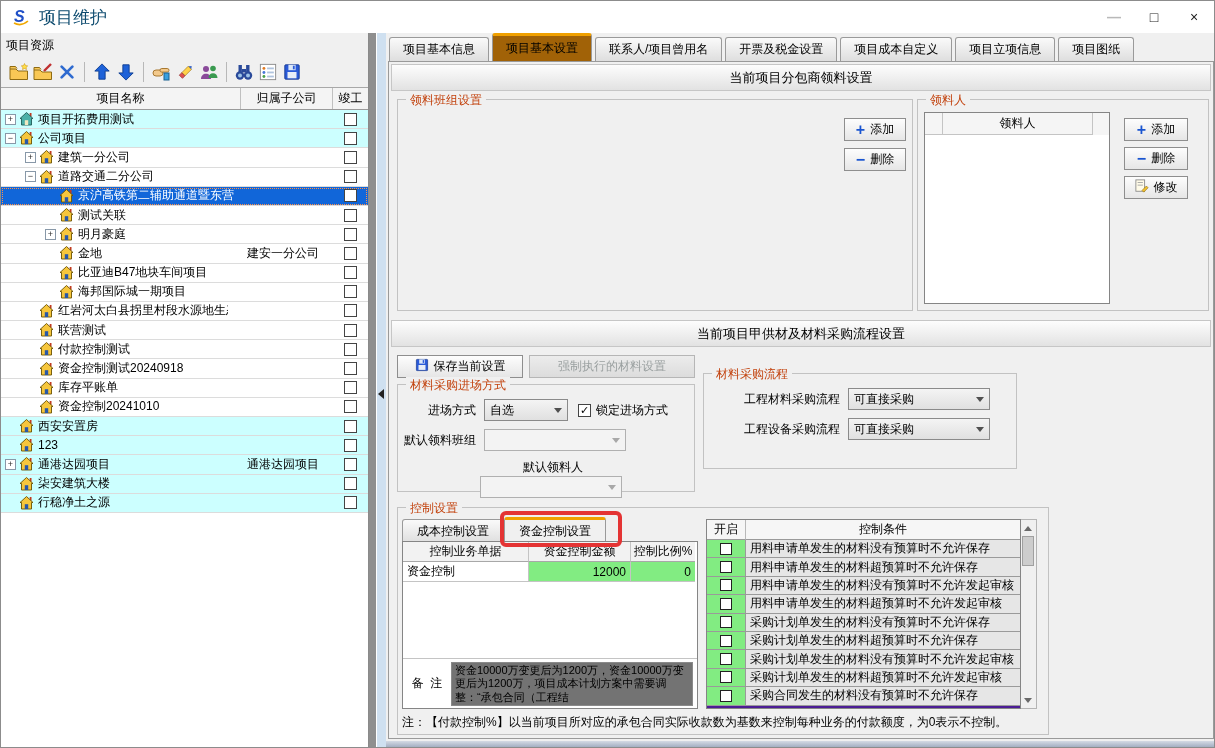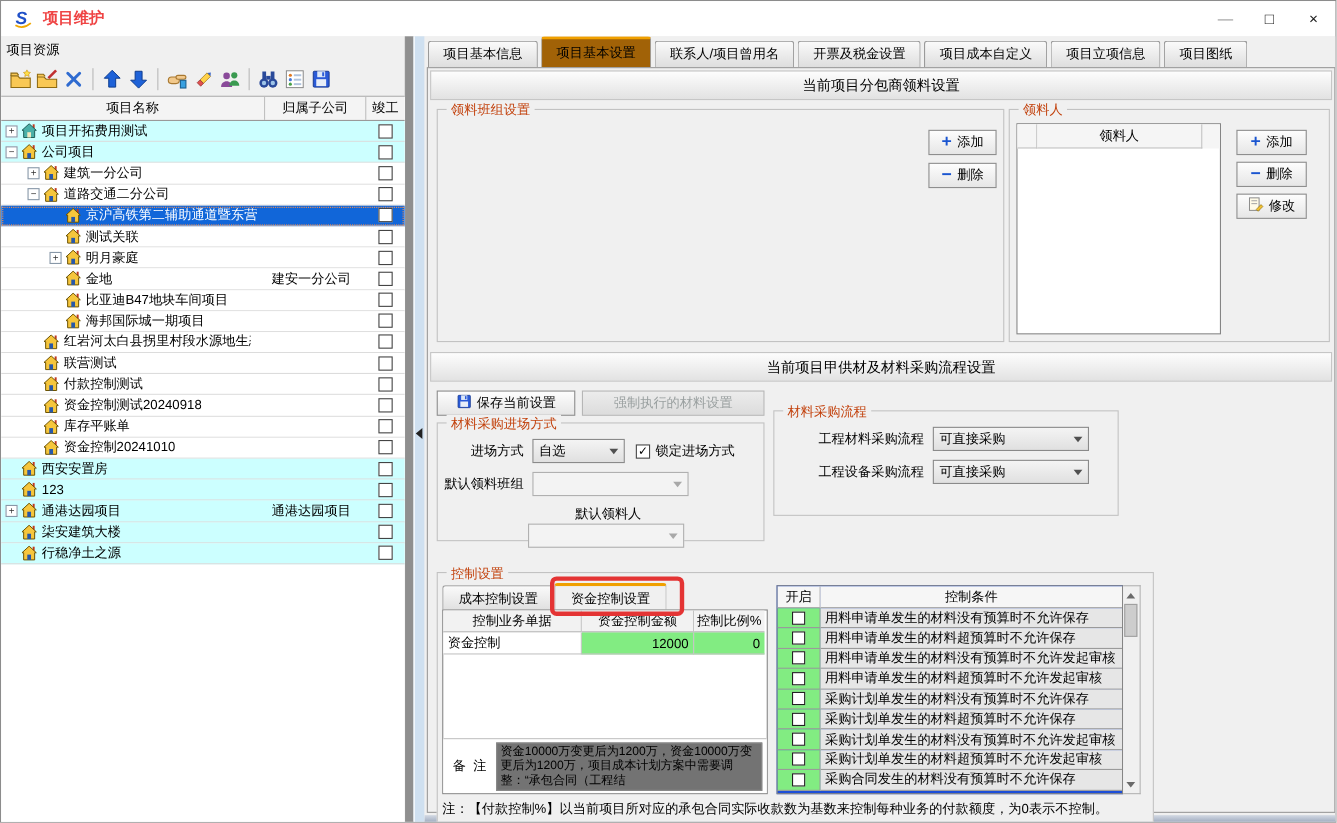--- a/index.html
+++ b/index.html
@@ -2,21 +2,21 @@
 <html><head>
 <meta charset="utf-8">
 <style>
   html,body{margin:0;padding:0;background:#d8d8d8;}
   *{box-sizing:border-box;font-family:"Liberation Sans","DejaVu Sans",sans-serif;}
   #win{position:relative;width:1215px;height:748px;background:#f0f0f0;border:1px solid #8c8c8c;overflow:hidden;}
 
   
   .titlebar{position:absolute;left:0;top:0;width:100%;height:32px;background:#ffffff;display:flex;align-items:center;}
   .titlebar .appicon{margin-left:10px;width:20px;height:20px;}
-  .titlebar .title{margin-left:8px;font-size:14px;color:#ef4444;font-weight:bold;}
+  .titlebar .title{margin-left:8px;font-size:17px;color:#0c4a6e;}
   .wctrls{margin-left:auto;display:flex;align-items:center;height:100%;}
   .wctrl{width:40px;height:100%;display:flex;align-items:center;justify-content:center;font-size:14px;color:#222;}
   .wctrl.min{color:#b9b9b9;font-weight:bold;}
 
   
   .leftpanel{position:absolute;left:0;top:32px;width:368px;height:716px;background:#f0f0f0;border-right:1px solid #8a8a8a;}
   .lp-title{height:24px;line-height:24px;padding-left:5px;font-size:12px;color:#000;}
   .toolbar{height:30px;display:flex;align-items:center;padding-left:6px;}
   .tb-ico{width:24px;height:22px;display:flex;align-items:center;justify-content:center;}
   .tb-sep{width:1px;height:20px;background:#b8b8b8;margin:0 5px;}
@@ -80,21 +80,21 @@
   .ctl-head{display:flex;height:20px;font-size:12px;}
   .ctl-hc{display:flex;align-items:center;justify-content:center;background:#f2f2f2;border-right:1px solid #c4c4c4;border-bottom:1px solid #a8a8a8;}
   .ctl-row{display:flex;height:20px;font-size:12px;}
   .ctl-c{display:flex;align-items:center;border-right:1px solid #c4c4c4;border-bottom:1px solid #c4c4c4;padding:0 4px;background:#fff;}
   .ctl-c.green{background:#82ec82;justify-content:flex-end;}
   .remark{position:absolute;left:0;right:0;bottom:0;height:50px;display:flex;align-items:center;background:#fff;border-top:1px solid #c4c4c4;}
   .remark .rlabel{width:48px;text-align:center;font-size:12px;white-space:pre;}
   .remark .rbox{flex:1;height:44px;margin-right:4px;border:1px solid #8a8a8a;background:#737373;font-size:11px;line-height:1.25;padding:1px 3px;overflow:hidden;}
 
   .cond{position:absolute;display:flex;}
-  .condtbl{border:1px solid #858585;background:#1d4ed8;}
+  .condtbl{border:1px solid #858585;background:#4c1d95;}
   .cond-head{display:flex;height:20px;font-size:12px;}
   .cond-hc{display:flex;align-items:center;justify-content:center;background:#f6f6f6;border-right:1px solid #b8b8b8;border-bottom:1px solid #9a9a9a;}
   .cond-row{display:flex;height:18.4px;}
   .cond-cb{width:39px;display:flex;align-items:center;justify-content:center;background:#82ec82;border-right:1px solid #9a9a9a;border-bottom:1px solid #9a9a9a;}
   .cond-cb .cb{width:12px;height:12px;border:1px solid #222;}
   .cond-tx{flex:1;display:flex;align-items:center;background:#e6e6e6;border-bottom:1px solid #9a9a9a;font-size:12px;padding-left:4px;white-space:nowrap;overflow:hidden;}
   .sbar{width:16px;background:#f0f0f0;border:1px solid #b4b4b4;border-left:none;position:relative;}
   .sb-up,.sb-dn{position:absolute;left:0;width:14px;height:14px;display:flex;align-items:center;justify-content:center;}
   .sb-up{top:1px;} .sb-dn{bottom:1px;}
   .tri-up{width:0;height:0;border-left:4px solid transparent;border-right:4px solid transparent;border-bottom:5px solid #6a6a6a;}
@@ -635,21 +635,21 @@
         </div>
         <div class="formrow" style="left:6px;top:44px;width:300px;">
           <span class="flabel" style="width:130px;">工程设备采购流程</span>
           <span class="combo" style="width:142px;margin-left:8px;">
             <span>可直接采购</span>
               <span class="chev"></span>
           </span>
         </div>
       </div>
 
-      <div class="groupbox" style="left:8px;top:458px;width:652px;height:228px;">
+      <div class="groupbox" style="left:8px;top:445px;width:652px;height:228px;">
         <span class="gb-label">控制设置</span>
 
         <div style="position:absolute;left:4px;top:9px;" id="minitabs"><span class="minitab">成本控制设置</span><span class="minitab active">资金控制设置</span></div>
         <div class="redbox" style="left:102px;top:3px;width:122px;height:36px;"></div>
 
         <div class="grid" style="left:4px;top:33px;width:296px;height:168px;">
           <div class="ctl-head">
             <span class="ctl-hc" style="width:126px;">控制业务单据</span>
             <span class="ctl-hc" style="width:102px;">资金控制金额</span>
             <span class="ctl-hc" style="width:64px;border-right:none;">控制比例%</span>

